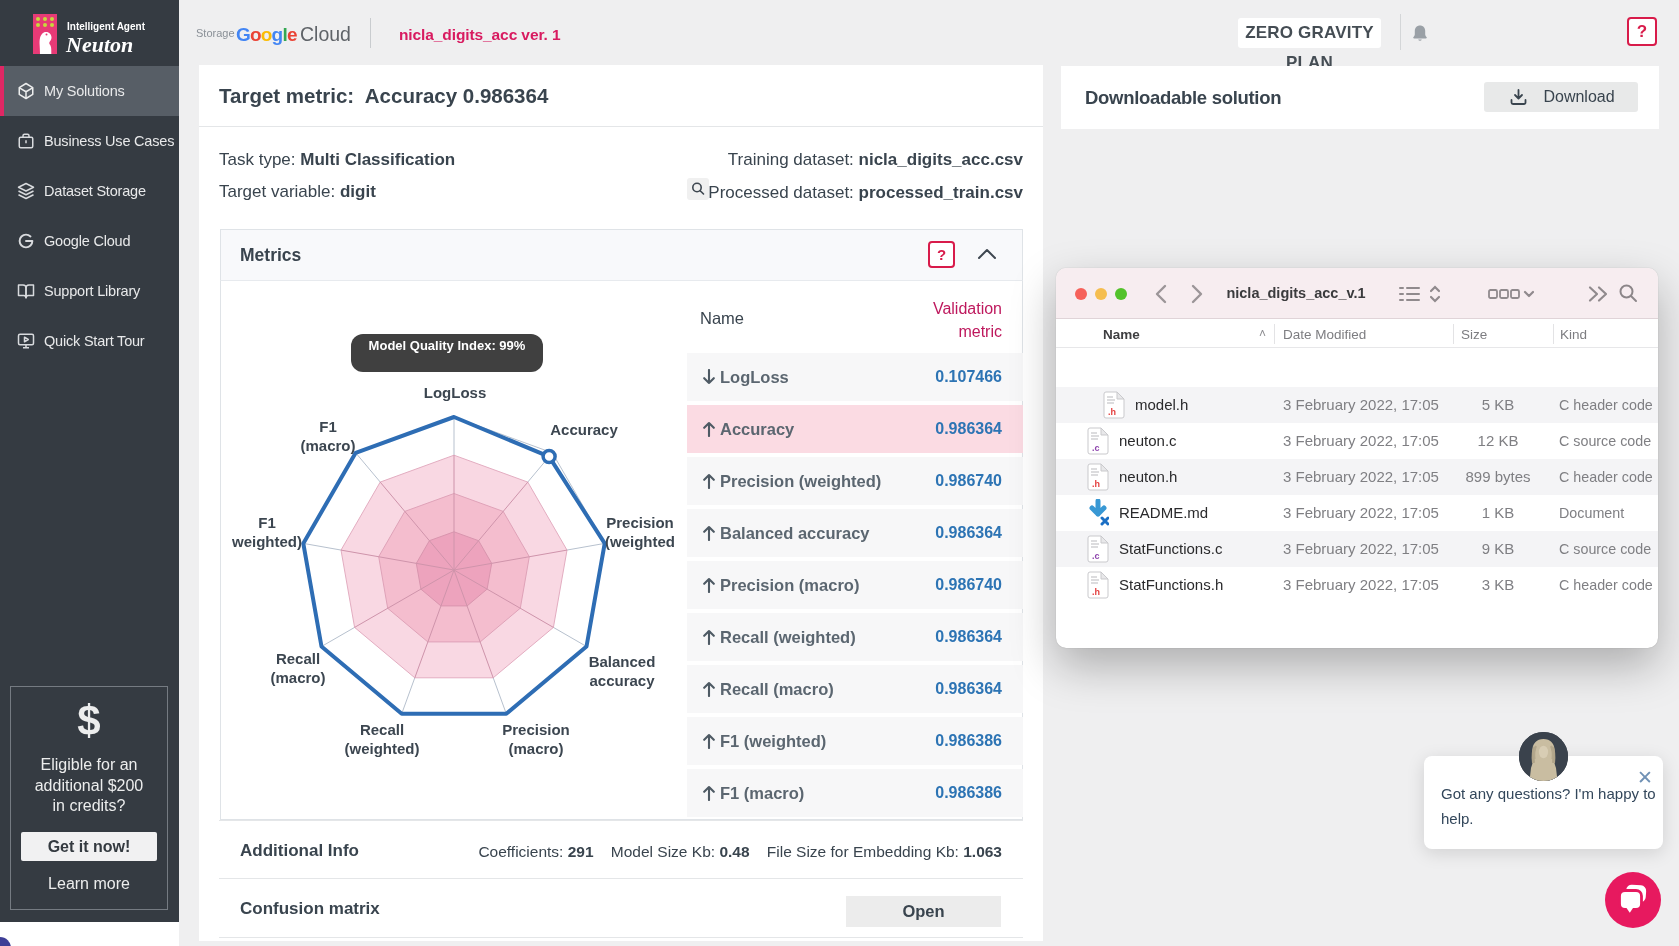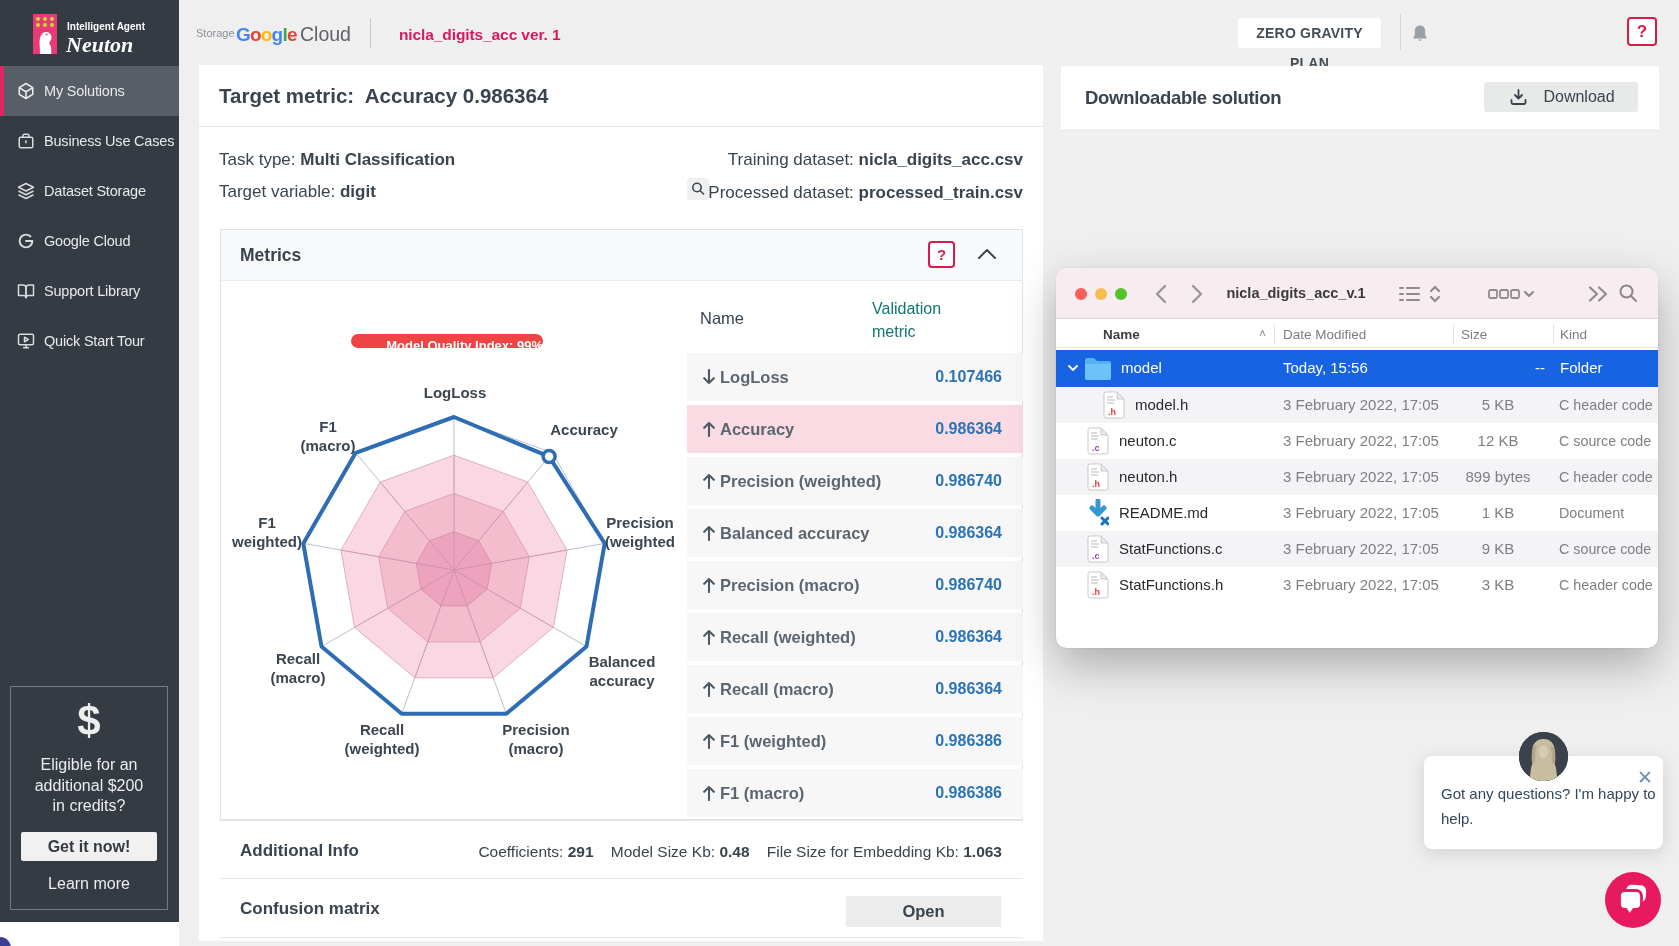--- a/index.html
+++ b/index.html
@@ -17,42 +17,42 @@
 #promo .dollar{font-size:42px;font-weight:bold;margin-top:10px}
 #promo .ptxt{font-size:16px;line-height:20.5px;margin-top:10px}
 #promo .pbtn{margin:15px auto 0;width:136px;height:29px;background:#f1f1f2;color:#343a40;font-weight:bold;font-size:16px;line-height:30px;border-radius:2px}
 #promo .plearn{margin-top:14px;font-size:16px}
 
 #partner{position:absolute;left:196px;top:27px;font-size:11px;color:#8a9097}
 #gword{position:absolute;left:236px;top:24px;font-size:19px;font-weight:bold;letter-spacing:-.8px}
 #gcloud{position:absolute;left:300px;top:23px;font-size:19.5px;color:#5f6368}
 #tdiv{position:absolute;left:370px;top:18px;width:1px;height:30px;background:#c9cccf}
 #vtitle{position:absolute;left:399px;top:26px;font-size:15.5px;font-weight:600;color:#d81b60;letter-spacing:-.1px}
-#planbtn{position:absolute;left:1238px;top:18px;width:143px;height:30px;background:#fff;border-radius:3px;text-align:center;line-height:30px;font-size:14px;font-weight:bold;color:#454d54;letter-spacing:.2px}
+#planbtn{position:absolute;left:1238px;top:18px;width:143px;height:30px;background:#fff;border-radius:3px;text-align:center;line-height:30px;font-size:17px;font-weight:bold;color:#454d54;letter-spacing:.2px}
 #qbox{position:absolute;left:1627px;top:17px;width:30px;height:29px;border:2px solid #d81b4a;border-radius:4px;background:#fff;color:#d81b4a;font-weight:bold;font-size:17px;text-align:center;line-height:25px}
 
 #card{position:absolute;left:199px;top:65px;width:844px;height:876px;background:#fff}
 #tmetric{position:absolute;left:219px;top:84px;font-size:20.5px;font-weight:600;color:#39444e}
 #carddiv{position:absolute;left:199px;top:126px;width:844px;height:1px;background:#e4e6e8}
 .tl{font-size:17px;color:#39444e}
 
 #mpanel{position:absolute;left:220px;top:229px;width:803px;height:591px;border:1px solid #dfe3e7;background:#fff}
 #mphead{position:absolute;left:220px;top:229px;width:803px;height:52px;background:#f8f9fb;border:1px solid #dfe3e7;border-bottom:1px solid #e7eaee}
 #mptitle{position:absolute;left:240px;top:245px;font-size:17.5px;font-weight:600;color:#39444e}
 #mq{position:absolute;left:928px;top:241px;width:27px;height:27px;border:2px solid #d81b4a;border-radius:4px;background:#fff;color:#d81b4a;font-weight:bold;font-size:15px;text-align:center;line-height:23px}
-#badge{position:absolute;left:351px;top:334px;width:192px;height:14px;background:#ef4444;border-radius:12px;color:#fff;font-size:13px;font-weight:bold;text-align:right;line-height:23px}
+#badge{position:absolute;left:351px;top:334px;width:192px;height:38px;background:#404040;border-radius:12px;color:#fff;font-size:13px;font-weight:bold;text-align:center;line-height:23px}
 .rlabel{position:absolute;font-size:15px;font-weight:bold;color:#3c4650;text-align:center;line-height:19px;white-space:pre}
 
 .trow{position:absolute;left:687px;width:336px;height:48px;background:#f7f7f8}
 .trow.pink{background:#fbdbe3}
 .trow .nm{position:absolute;left:33px;top:15px;font-size:16.5px;font-weight:600;color:#5b6670}
 .arsvg{position:absolute;left:15px;top:16px;width:14px;height:16px}
 .trow .vl{position:absolute;right:21px;top:15px;font-size:16px;font-weight:bold;color:#2d74b4}
 #thname{position:absolute;left:700px;top:309px;font-size:16.5px;color:#39444e}
-#thval{position:absolute;left:872px;top:297px;width:130px;font-size:16px;color:#0f766e;line-height:23px}
+#thval{position:absolute;left:872px;top:297px;width:130px;text-align:right;font-size:16px;color:#be185d;line-height:23px}
 
 #ai-line1{position:absolute;left:219px;top:820px;width:804px;height:1px;background:#e4e6e8}
 #ai-line2{position:absolute;left:219px;top:878px;width:804px;height:1px;background:#e4e6e8}
 #ai-line3{position:absolute;left:219px;top:937px;width:804px;height:1px;background:#e4e6e8}
 #ai-title{position:absolute;left:240px;top:841px;font-size:17px;font-weight:bold;color:#39444e}
 #ai-vals{position:absolute;left:400px;top:843px;width:602px;text-align:right;font-size:15.5px;color:#39444e}
 #cm-title{position:absolute;left:240px;top:899px;font-size:17px;font-weight:bold;color:#39444e}
 #cm-open{position:absolute;left:846px;top:896px;width:155px;height:31px;background:#ececec;text-align:center;line-height:31px;font-size:16.5px;font-weight:600;color:#39444e}
 
 #dlcard{position:absolute;left:1061px;top:66px;width:598px;height:63px;background:#fff}
@@ -320,33 +320,20 @@
   <div style="position:absolute;left:0;top:52px;width:602px;height:28px;border-bottom:1px solid #e7e7e9"></div>
   <div class="fh" style="left:47px;color:#3e3e40;font-weight:bold">Name</div>
   <div class="fh" style="left:203px;color:#8c8c90;font-size:12px">˄</div>
   <div class="fh" style="left:227px">Date Modified</div>
   <div class="fh" style="left:405px">Size</div>
   <div class="fh" style="left:504px">Kind</div>
   <div class="fvd" style="left:218px"></div>
     <div class="fvd" style="left:397px"></div>
     <div class="fvd" style="left:497px"></div>
 
-  <div style="position:absolute;left:0;top:82px;width:602px;height:37px;background:#1763e2;color:#fff">
-    <svg style="position:absolute;left:11px;top:13px" width="12" height="10" viewBox="0 0 12 10" fill="none" stroke="#fff" stroke-width="2" stroke-linecap="round" stroke-linejoin="round">
-        <path d="m2 3 4 4 4-4"></path>
-      </svg>
-    <svg class="abs" style="left:27px;top:6px" width="30" height="26" viewBox="0 0 30 26">
-        <path d="M2 4c0-1.1.9-2 2-2h7l3 3h12c1.1 0 2 .9 2 2v15c0 1.1-.9 2-2 2H4c-1.1 0-2-.9-2-2V4z" fill="#57b0f2"></path>
-        <path d="M2 8h26v14c0 1.1-.9 2-2 2H4c-1.1 0-2-.9-2-2V8z" fill="#6fc2f7"></path>
-      </svg>
-    <span style="position:absolute;left:65px;top:9px">model</span>
-    <span style="position:absolute;left:227px;top:9px">Today, 15:56</span>
-    <span style="position:absolute;left:455px;top:9px;width:34px;text-align:right">--</span>
-    <span style="position:absolute;left:504px;top:9px">Folder</span>
-  </div>
   <div class="frow alt lvl1" style="top:119px">
       <svg class="ficon" style="left:47px" viewBox="0 0 22 28">
         <path d="M1 3a2 2 0 0 1 2-2h11l7 7v17a2 2 0 0 1-2 2H3a2 2 0 0 1-2-2V3z" fill="#fff" stroke="#c9c9cc"></path>
         <path d="M14 1l7 7h-7V1z" fill="#e8e8ea" stroke="#c9c9cc"></path>
         <g stroke="#b9b9bd">
           <path d="M4 6h6M4 9h8M4 12h7"></path>
         </g>
         <text x="5" y="24" font-size="9" font-weight="bold" fill="#e33e3e" font-family="Liberation Sans">.h</text>
       </svg>
       <span class="fn">model.h</span>

